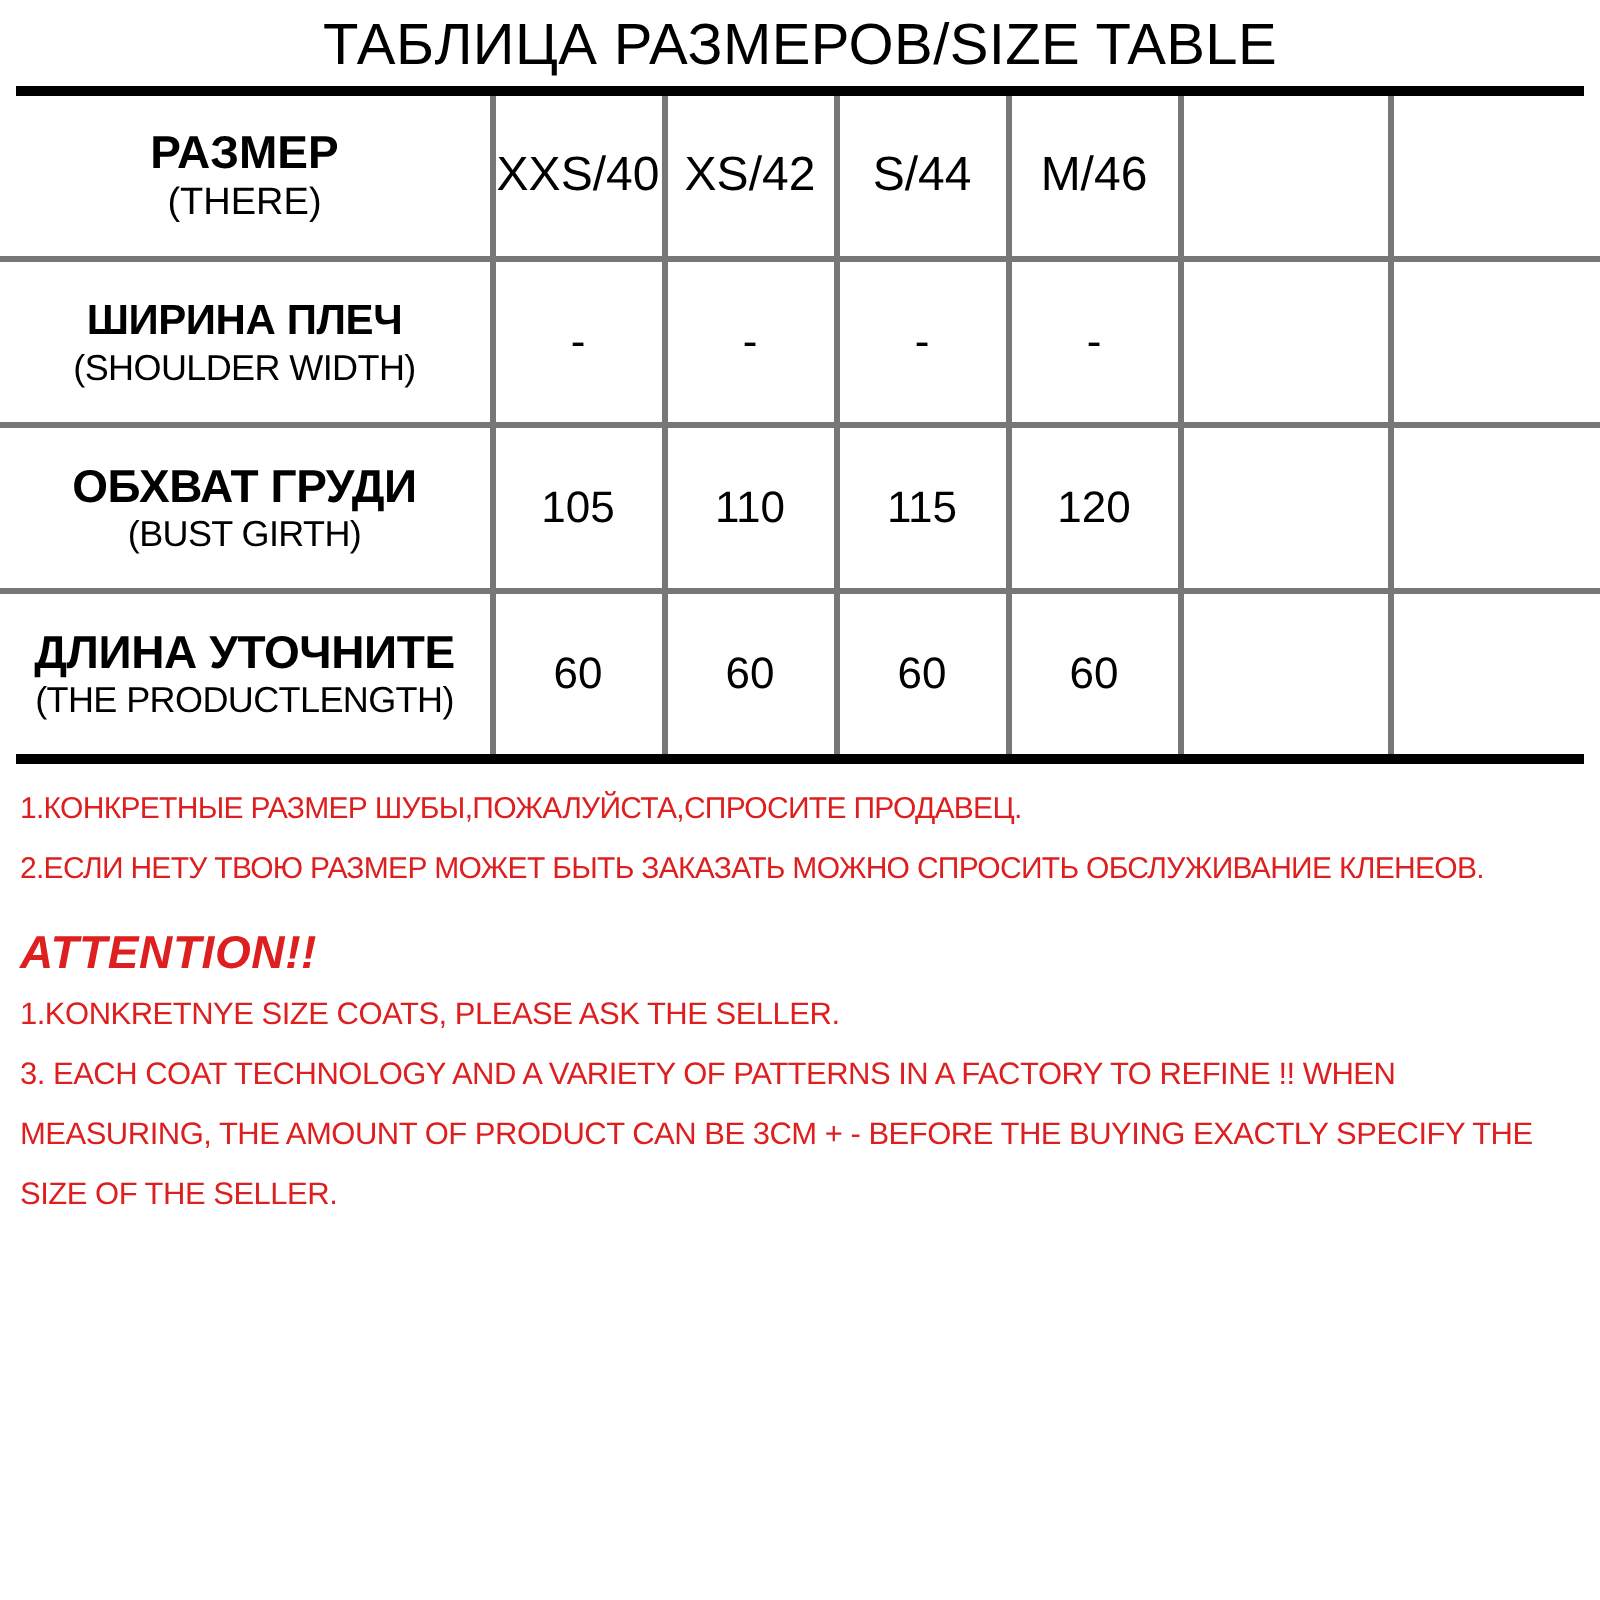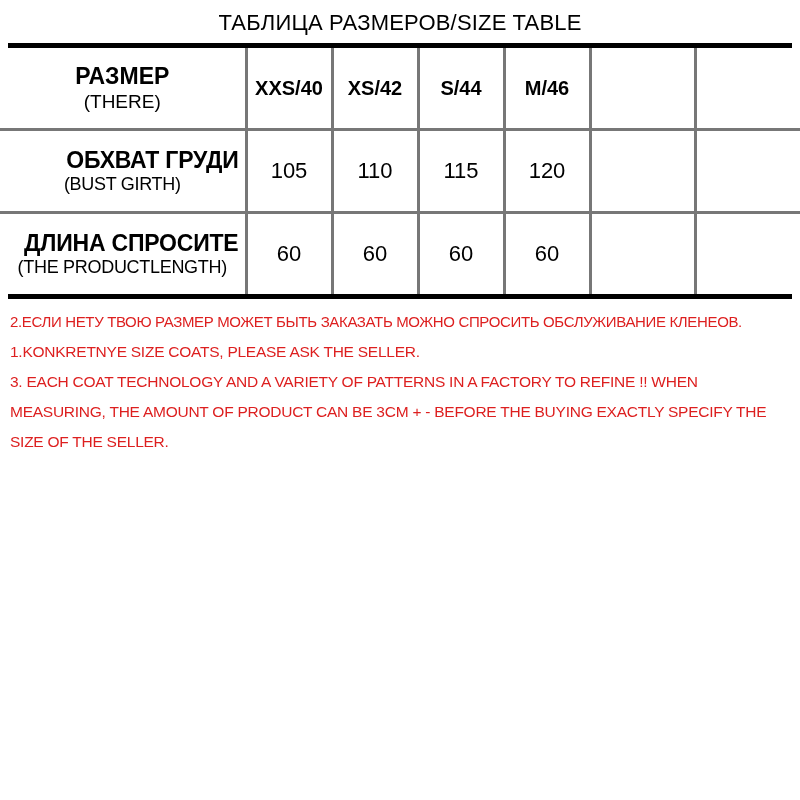--- a/index.html
+++ b/index.html
@@ -16,21 +16,21 @@
   }
 
   
   .title-block {
     width: 800px;
     text-align: center;
     padding-top: 6px;
   }
   .title-text {
     font-family: "Liberation Sans", sans-serif;
-    font-size: 22px;
+    font-size: 29px;
     font-weight: 400;
     letter-spacing: 0.2px;
     color: #000000;
     line-height: 34px;
     white-space: nowrap;
   }
 
   
   .rule-heavy {
     height: 5px;
@@ -80,21 +80,20 @@
     display: block;
     font-family: "Liberation Sans", sans-serif;
     font-size: 21px;
     font-weight: 700;
     line-height: 25px;
     letter-spacing: -0.2px;
     white-space: nowrap;
   }
   .ru-label.big {
     font-size: 23px;
-    text-align: right;
   }
   .en-label {
     display: block;
     font-family: "Liberation Sans", sans-serif;
     font-size: 18px;
     font-weight: 400;
     line-height: 22px;
     letter-spacing: -0.3px;
     white-space: nowrap;
   }
@@ -110,22 +109,22 @@
     font-weight: 400;
     line-height: 24px;
   }
   .val-cell {
     font-family: "Liberation Sans", sans-serif;
     font-size: 22px;
     font-weight: 400;
   }
   .size-head-cell {
     font-family: "Liberation Sans", sans-serif;
-    font-size: 20px;
-    font-weight: 700;
+    font-size: 24px;
+    font-weight: 400;
   }
   .dash {
     font-size: 22px;
     font-weight: 400;
   }
 
   
   .notices {
     padding: 8px 10px 0 10px;
     color: #dd1f1f;
@@ -189,53 +188,67 @@
             <span class="hdr-en">(THERE)</span>
           </td>
           <td class="size-head-cell">XXS/40</td>
           <td class="size-head-cell">XS/42</td>
           <td class="size-head-cell">S/44</td>
           <td class="size-head-cell">M/46</td>
           <td class="size-head-cell"></td>
           <td class="size-head-cell last-col"></td>
         </tr>
 
+        <tr>
+          <td class="label-cell">
+            <span class="ru-label">ШИРИНА ПЛЕЧ</span>
+            <span class="en-label">(SHOULDER WIDTH)</span>
+          </td>
+          <td class="val-cell dash">-</td>
+          <td class="val-cell dash">-</td>
+          <td class="val-cell dash">-</td>
+          <td class="val-cell dash">-</td>
+          <td class="val-cell"></td>
+          <td class="val-cell last-col"></td>
+        </tr>
 
         <tr>
           <td class="label-cell">
             <span class="ru-label big">ОБХВАТ ГРУДИ</span>
             <span class="en-label">(BUST GIRTH)</span>
           </td>
           <td class="val-cell">105</td>
           <td class="val-cell">110</td>
           <td class="val-cell">115</td>
           <td class="val-cell">120</td>
           <td class="val-cell"></td>
           <td class="val-cell last-col"></td>
         </tr>
 
         <tr>
           <td class="label-cell">
-            <span class="ru-label big">ДЛИНА СПРОСИТЕ</span>
+            <span class="ru-label big">ДЛИНА УТОЧНИТЕ</span>
             <span class="en-label">(THE PRODUCTLENGTH)</span>
           </td>
           <td class="val-cell">60</td>
           <td class="val-cell">60</td>
           <td class="val-cell">60</td>
           <td class="val-cell">60</td>
           <td class="val-cell"></td>
           <td class="val-cell last-col"></td>
         </tr>
 
       </tbody>
     </table>
   </div>
 
   <div class="rule-heavy bottom"></div>
 
   <div class="notices">
+    <div class="notice-line ru">1.КОНКРЕТНЫЕ РАЗМЕР ШУБЫ,ПОЖАЛУЙСТА,СПРОСИТЕ ПРОДАВЕЦ.</div>
     <div class="notice-line ru">2.ЕСЛИ НЕТУ ТВОЮ РАЗМЕР МОЖЕТ БЫТЬ ЗАКАЗАТЬ МОЖНО СПРОСИТЬ ОБСЛУЖИВАНИЕ КЛЕНЕОВ.</div>
 
+    <div class="notice-heading en">ATTENTION!!</div>
     <div class="notice-line">1.KONKRETNYE SIZE COATS, PLEASE ASK THE SELLER.</div>
     <div class="notice-line wrap">3. EACH COAT TECHNOLOGY AND A VARIETY OF PATTERNS IN A FACTORY TO REFINE !! WHEN MEASURING, THE AMOUNT OF PRODUCT CAN BE 3CM + - BEFORE THE BUYING EXACTLY SPECIFY THE SIZE OF THE SELLER.</div>
   </div>
 
 </div>
 
 </body></html>

